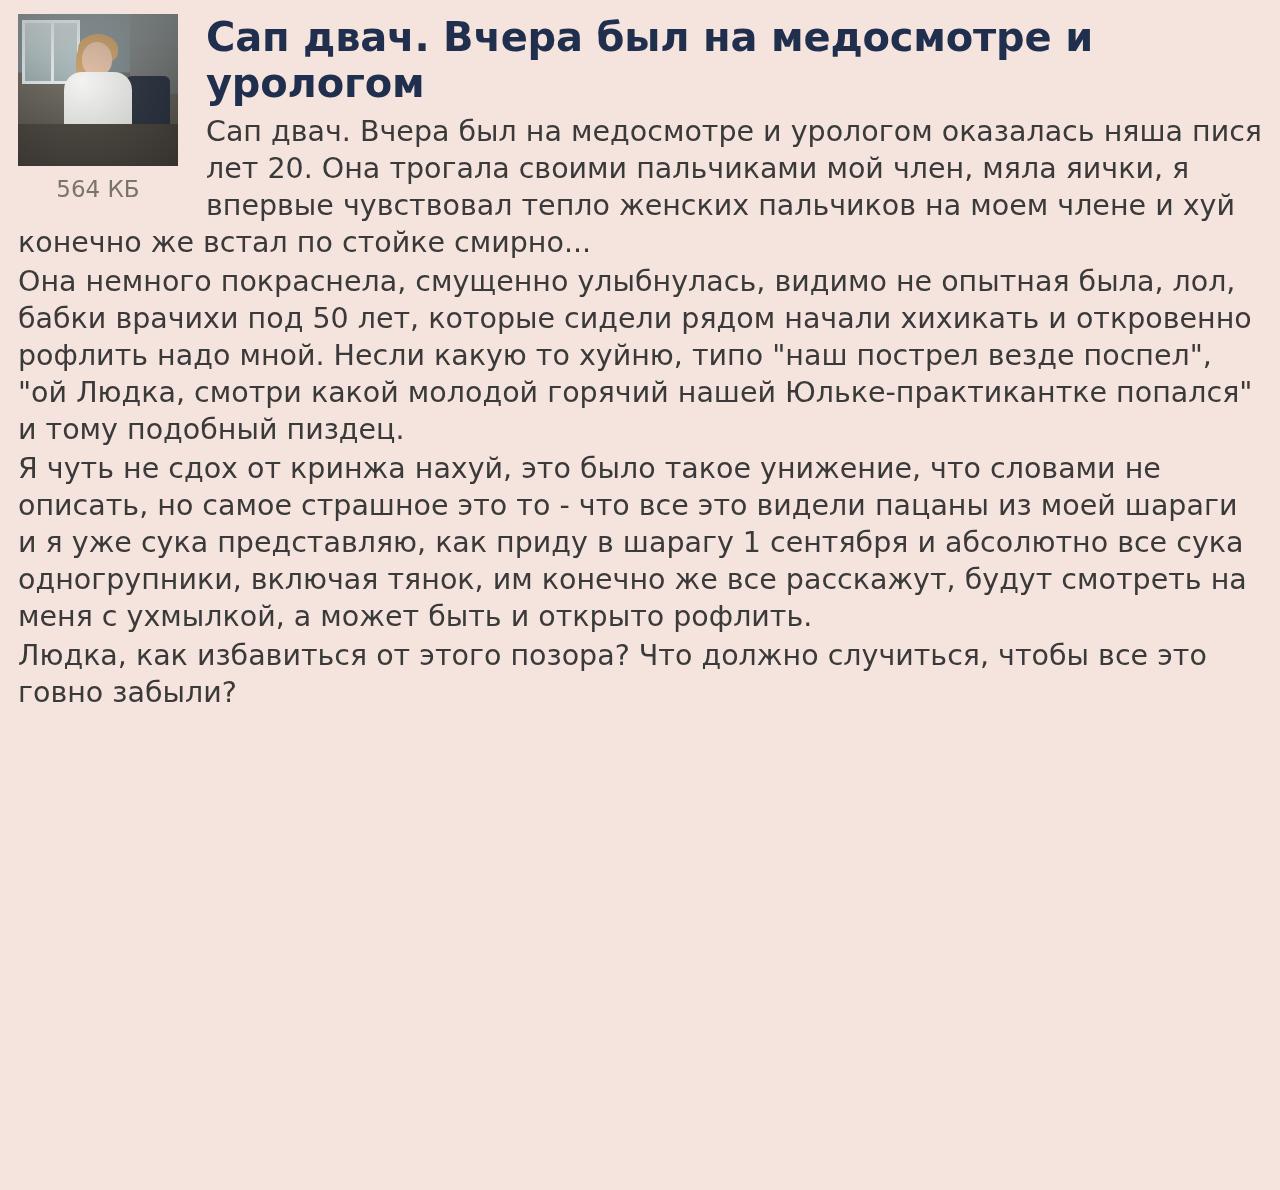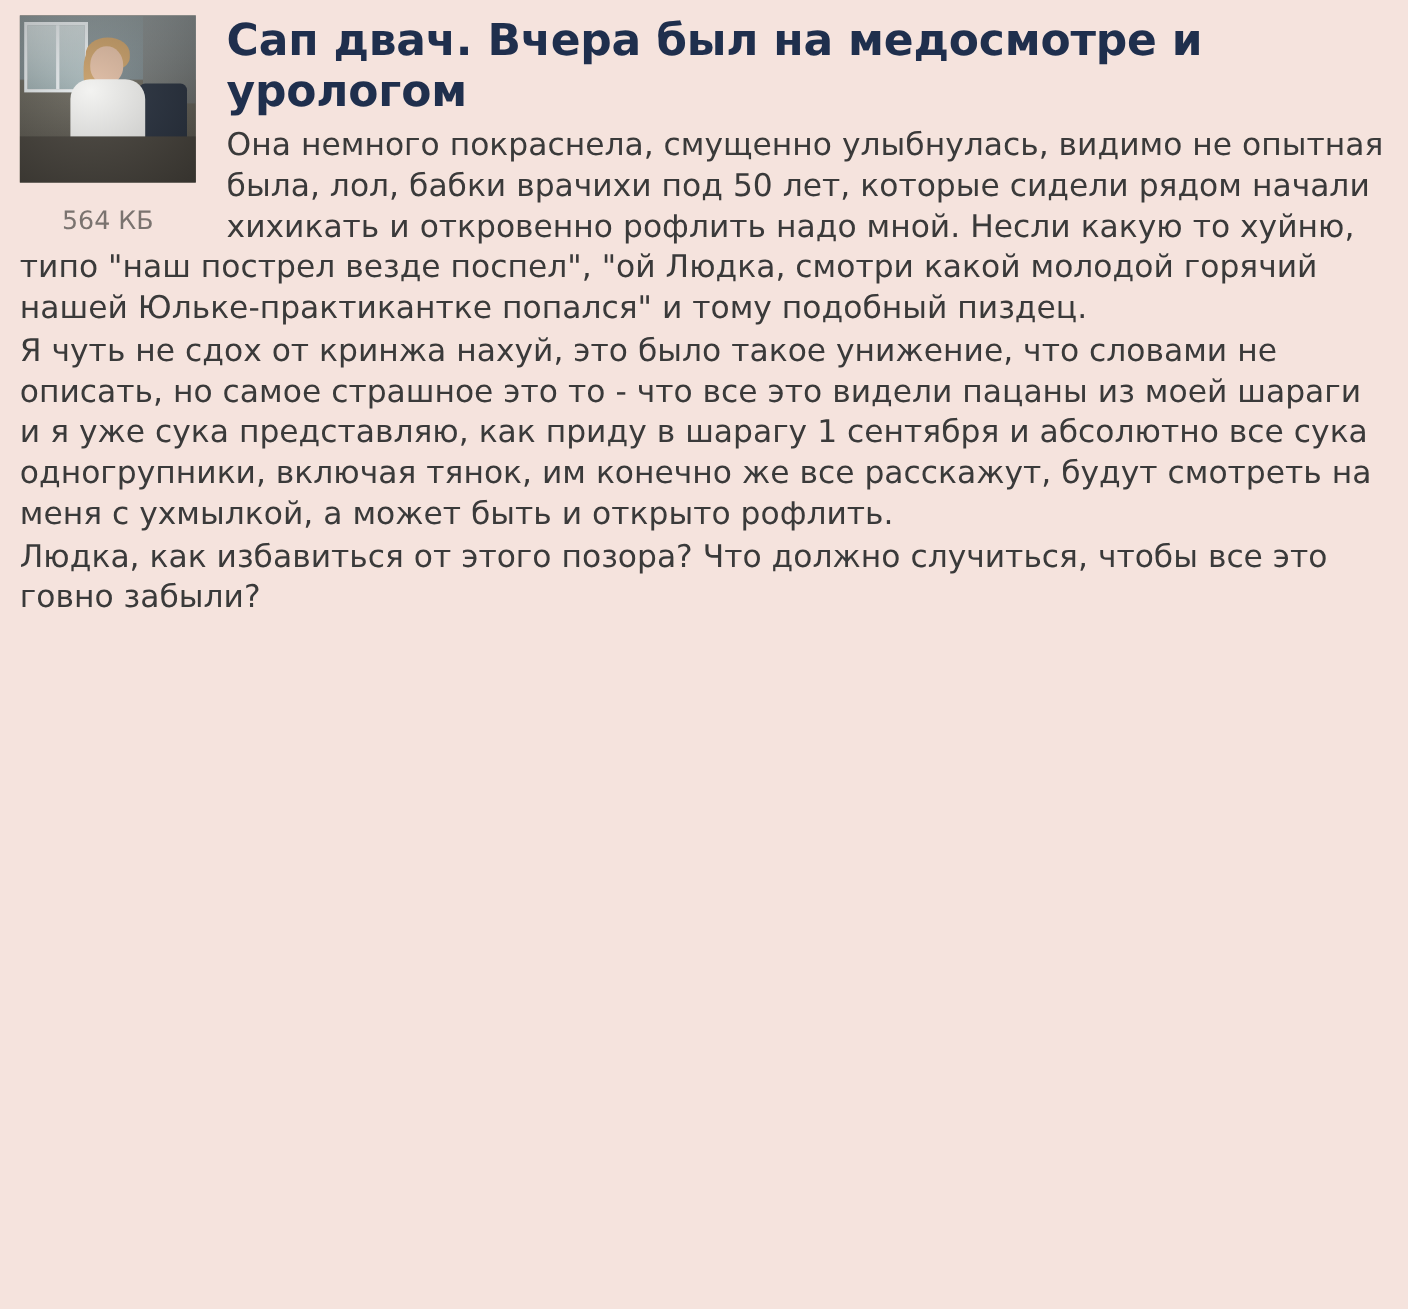--- a/index.html
+++ b/index.html
@@ -95,21 +95,21 @@
   }
   .thumb .shadow {
     position: absolute;
     left: 0; top: 0; width: 100%; height: 100%;
     background: radial-gradient(ellipse at 40% 45%, rgba(255,255,255,0.06), rgba(0,0,0,0.28));
   }
   .filesize {
     display: block;
     text-align: center;
     width: 160px;
-    margin-top: 22px;
+    margin-top: 10px;
     color: #7a736f;
     font-size: 23px;
     font-family: "DejaVu Sans", sans-serif;
   }
   .subject {
     color: #1f2f4d;
     font-size: 40px;
     font-weight: bold;
     line-height: 1.16;
     margin: 0 0 6px 0;
@@ -142,19 +142,20 @@
       <span class="person-body"></span>
       <span class="desk"></span>
       <span class="shadow"></span>
     </a>
     <span class="filesize">564 КБ</span>
   </div>
 
   <h1 class="subject">Сап двач. Вчера был на медосмотре и урологом</h1>
 
   <div class="body-text">
+    <p>Сап двач. Вчера был на медосмотре и урологом оказалась няша пися лет 20. Она трогала своими пальчиками мой член, мяла яички, я впервые чувствовал тепло женских пальчиков на моем члене и хуй конечно же встал по стойке смирно...</p>
     <p>Она немного покраснела, смущенно улыбнулась, видимо не опытная была, лол, бабки врачихи под 50 лет, которые сидели рядом начали хихикать и откровенно рофлить надо мной. Несли какую то хуйню, типо "наш пострел везде поспел", "ой Людка, смотри какой молодой горячий нашей Юльке-практикантке попался" и тому подобный пиздец.</p>
     <p>Я чуть не сдох от кринжа нахуй, это было такое унижение, что словами не описать, но самое страшное это то - что все это видели пацаны из моей шараги и я уже сука представляю, как приду в шарагу 1 сентября и абсолютно все сука одногрупники, включая тянок, им конечно же все расскажут, будут смотреть на меня с ухмылкой, а может быть и открыто рофлить.</p>
     <p>Людка, как избавиться от этого позора? Что должно случиться, чтобы все это говно забыли?</p>
   </div>
 
   <div class="clear"></div>
 </div>
 
 </body></html>

